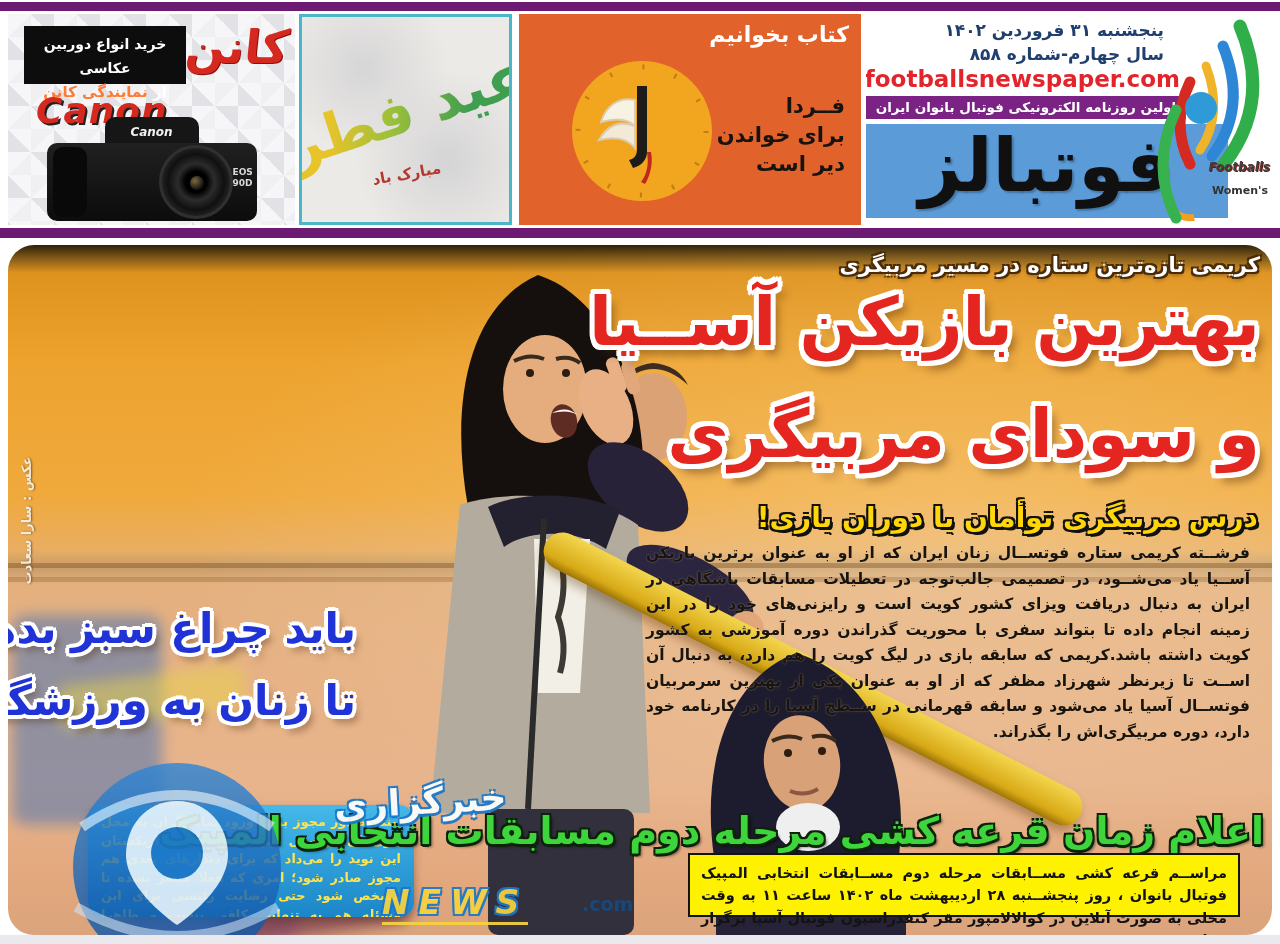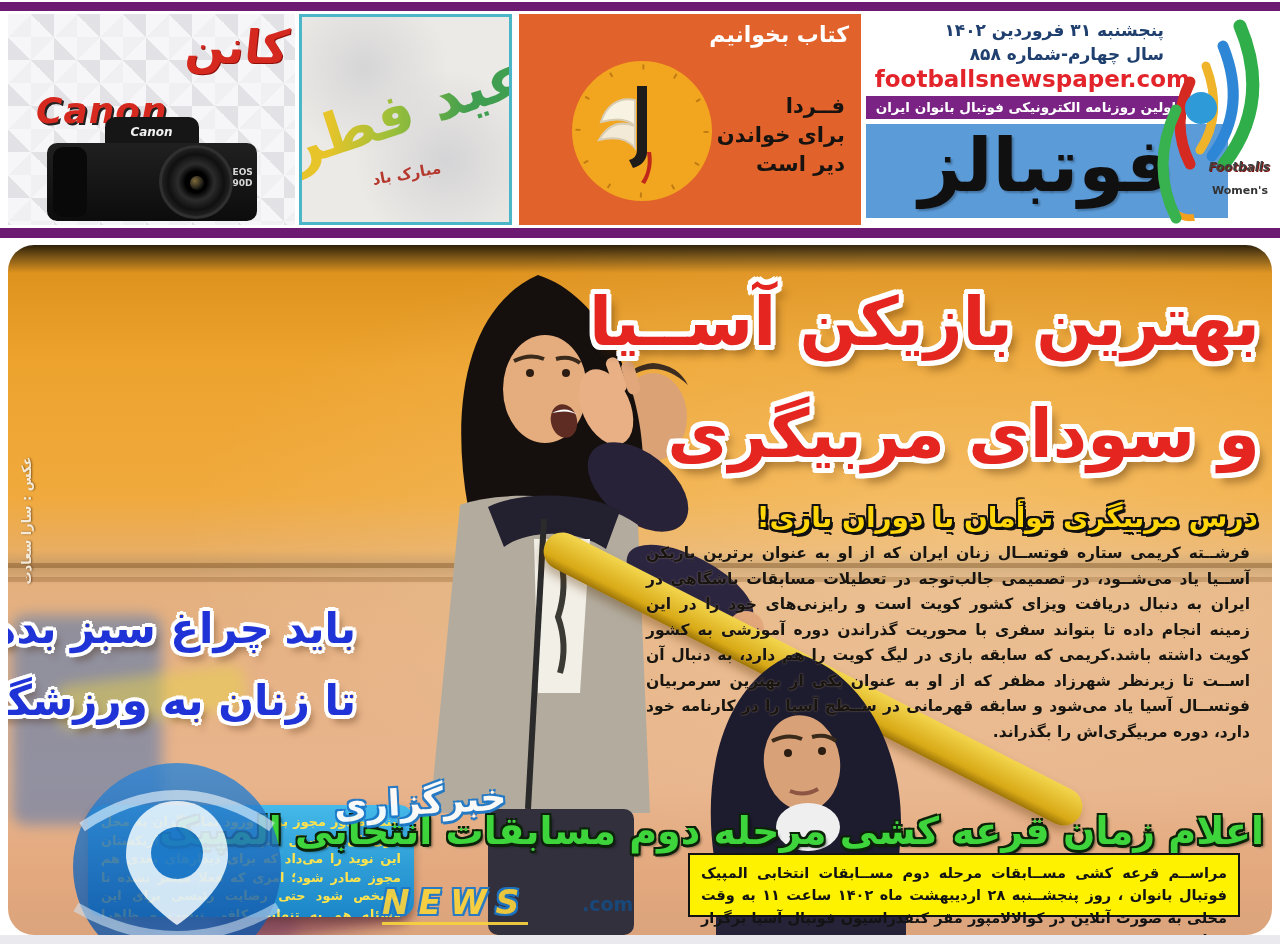--- a/index.html
+++ b/index.html
@@ -53,21 +53,21 @@
   #book-ad { left:519px; width:342px; background:#e2622b; }
   .book-title { position:absolute; right:12px; top:8px; color:#ffffff; font-size:22px; font-weight:bold; direction:rtl; }
   .book-clock { position:absolute; left:48px; top:42px; }
   .book-lines { position:absolute; right:16px; top:78px; color:#161310; direction:rtl; text-align:right; font-weight:bold; line-height:29px; font-size:21px; }
 
   
   #hdr-right { left:866px; width:406px; }
   .date-line, .issue-line { position:absolute; right:108px; color:#1f3f6e; font-size:17px; font-weight:bold; direction:rtl; white-space:nowrap; }
   .date-line { top:6px; }
   .issue-line { top:30px; }
-  .website { position:absolute; right:82px; top:52px; color:#e3242b; font-size:23px; font-weight:bold; letter-spacing:0; }
+  .website { position:absolute; right:92px; top:52px; color:#e3242b; font-size:23px; font-weight:bold; letter-spacing:0; }
   .tagline { position:absolute; left:0; top:82px; width:320px; height:23px; background:#7b2385; color:#ffffff; font-size:13.5px;
       font-weight:bold; text-align:center; line-height:23px; direction:rtl; }
   .masthead-band { position:absolute; left:-6px; top:110px; width:368px; height:94px; background:#5b9bd8; }
   .masthead-text { position:absolute; left:0; top:96px; width:360px; text-align:center; color:#101010; font-size:74px; font-weight:bold;
       direction:rtl; line-height:110px; text-shadow:2px 2px 2px rgba(0,0,0,.25); }
   .masthead-swoosh { position:absolute; left:298px; top:158px; width:26px; height:52px; border:7px solid #f59f1e; border-top:none;
       border-right:none; border-radius:0 0 0 40px; transform:rotate(-12deg); }
   .logo-box { position:absolute; right:0; top:0; width:128px; height:211px; }
   .logo-brand { position:absolute; right:2px; top:146px; color:#404040; font-size:12px; font-weight:bold; font-style:italic;
       text-shadow:1px 1px 0 #7d120d; }
@@ -146,20 +146,24 @@
 </style>
 </head>
 <body>
 
 <div id="page">
 
   <div id="bar-top" class="bar-purple"></div>
 
   <div id="canon-ad" class="hdr-block">
     <div class="canon-brand-fa">کانن</div>
+    <div class="canon-black-box">
+      <span class="l1">خرید انواع دوربین عکاسی</span>
+      <span class="l2"><span class="az">از</span> <span>نمایندگی کانن</span></span>
+    </div>
     <div class="canon-brand-en">Canon</div>
     <div class="camera">
       <div class="hump"><span>Canon</span></div>
       <div class="body"></div>
       <div class="grip"></div>
       <div class="lens"></div>
       <div class="model">EOS 90D</div>
     </div>
   </div>
 
@@ -253,20 +257,21 @@
       <path d="M156 92 Q 170 88 180 96" stroke="#3a2a1c" stroke-width="4" fill="none"></path>
       <circle cx="132" cy="108" r="4" fill="#2c1d12"></circle>
       <circle cx="166" cy="106" r="4" fill="#2c1d12"></circle>
       <path d="M134 146 Q 148 152 162 144" stroke="#8c5544" stroke-width="4" fill="none"></path>
       <ellipse cx="152" cy="182" rx="32" ry="24" fill="#efefef"></ellipse>
       <path d="M60 250 C 120 230 200 230 250 252 L 250 290 L 60 290 Z" fill="#262338"></path>
     </svg>
 
     <div class="photo-credit">عکس : سارا سعادت</div>
 
+    <div class="kicker">کریمی تازه‌ترین ستاره در مسیر مربیگری</div>
     <div id="headline1" class="headline">بهترین بازیکن آســیا</div>
     <div id="headline2" class="headline">و سودای مربیگری</div>
     <div class="subheadline">درس مربیگری توأمان با دوران بازی!</div>
     <div class="lead-body">فرشــته کریمی ستاره فوتســال زنان ایران که از او به عنوان برترین بازیکن آســیا یاد می‌شــود، در تصمیمی جالب‌توجه در تعطیلات مسابقات باشگاهی در ایران به دنبال دریافت ویزای کشور کویت است و رایزنی‌های خود را در این زمینه انجام داده تا بتواند سفری با محوریت گذراندن دوره آموزشی به کشور کویت داشته باشد.کریمی که سابقه بازی در لیگ کویت را هم دارد، به دنبال آن اســت تا زیرنظر شهرزاد مظفر که از او به عنوان یکی از بهترین سرمربیان فوتســال آسیا یاد می‌شود و سابقه قهرمانی در ســطح آسیا را در کارنامه خود دارد، دوره مربیگری‌اش را بگذراند.</div>
 
     <div class="question">
       <span>باید چراغ سبز بدهد</span>
       <span>تا زنان به ورزشگاه بروند؟</span>
     </div>
 

